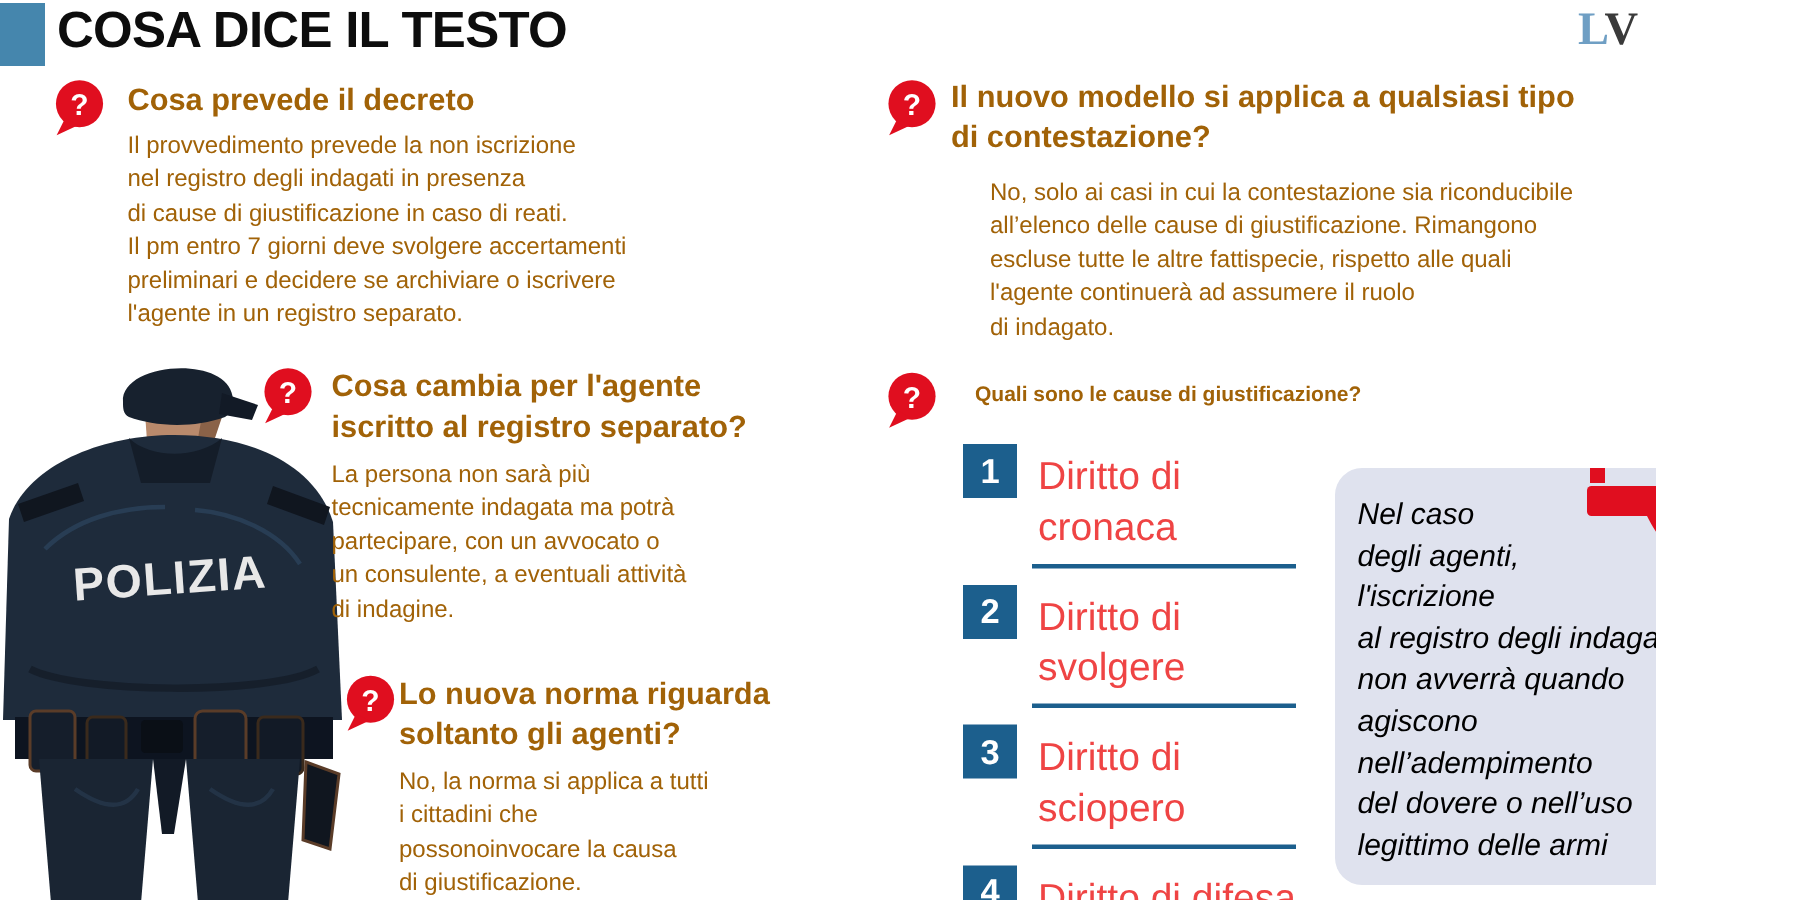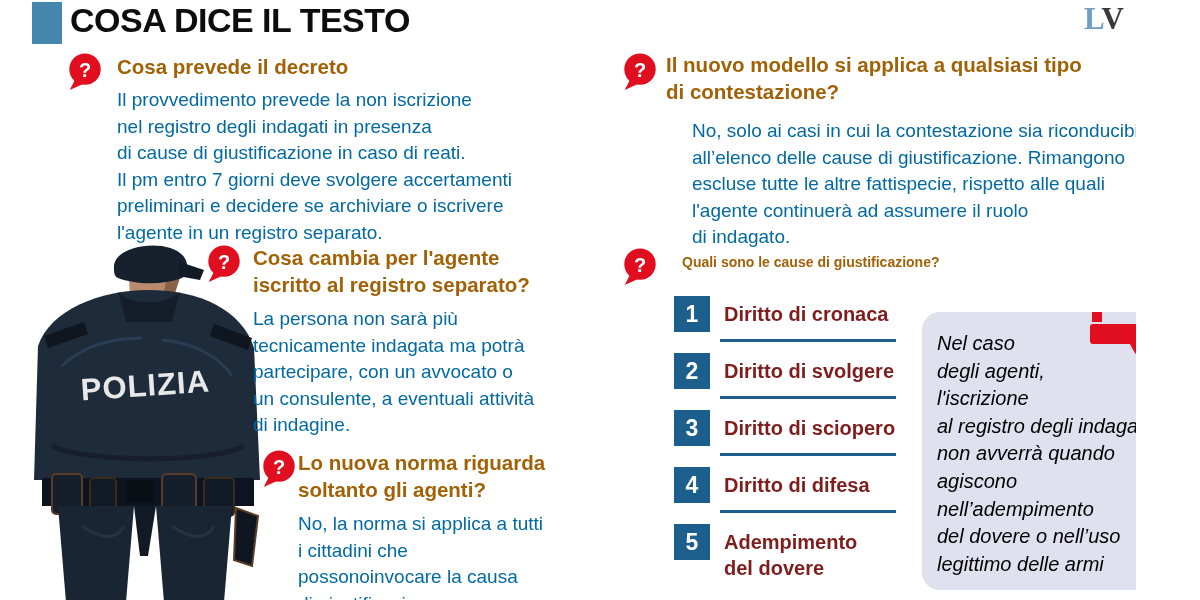--- a/index.html
+++ b/index.html
@@ -1,46 +1,46 @@
 <!DOCTYPE html>
 <html><head>
 <meta charset="utf-8">
 <style>
   html,body{margin:0;padding:0;background:#ffffff;}
   .stage{
     position:relative;width:1104px;height:600px;background:#ffffff;overflow:hidden;
-    font-family:"Liberation Sans", sans-serif;color:#2c2c2c;margin-left:32px;
+    font-family:"Liberation Sans", sans-serif;color:#2c2c2c;
   }
   .pre{white-space:pre-line;}
 
   
   .title-square{position:absolute;left:0;top:2px;width:30px;height:42px;background:#4586ad;}
   .page-title{
     position:absolute;left:38px;top:1px;font-size:34px;font-weight:800;color:#0d0d0d;
     letter-spacing:-0.5px;
   }
   .logo{position:absolute;right:12px;top:3px;font-family:"Liberation Serif", serif;font-weight:700;font-size:31px;line-height:1;}
   .logo .l1{color:#6f9fc4;}
   .logo .l2{color:#3a3a3a;margin-left:-3px;}
   .q-bubble{position:absolute;width:40px;height:40px;left:0;top:0;}
   .q-head{
     position:absolute;color:#a16207;font-weight:800;font-size:20.5px;line-height:1.3;
   }
   .q-body{
-    position:absolute;font-size:19px;line-height:1.4;color:#0369a1;
+    position:absolute;font-size:16px;line-height:1.4;color:#a16207;
   }
 
   
   .causes-list{position:absolute;left:642px;top:296px;width:240px;}
   .cause-row{display:flex;align-items:flex-start;}
   .cause-num{
     width:36px;height:36px;background:#1c5f8d;color:#ffffff;font-weight:700;font-size:23px;
     display:flex;align-items:center;justify-content:center;flex:0 0 36px;
   }
-  .cause-label{margin-left:14px;font-size:20px;line-height:1.3;padding-top:5px;color:#7f1d1d;font-weight:bold;}
+  .cause-label{margin-left:14px;font-size:26px;line-height:1.3;padding-top:5px;color:#ef4444;}
   .cause-divider{height:3px;background:#1c5f8d;width:176px;margin:7px 0 11px 46px;}
 
   
   .note-box{
     position:absolute;left:890px;top:312px;width:296px;height:278px;background:#dfe2ee;
     border-radius:18px;
   }
   .note-text{
     position:absolute;left:905px;top:330px;width:270px;font-style:italic;font-size:20px;
     line-height:1.38;color:#000000;

